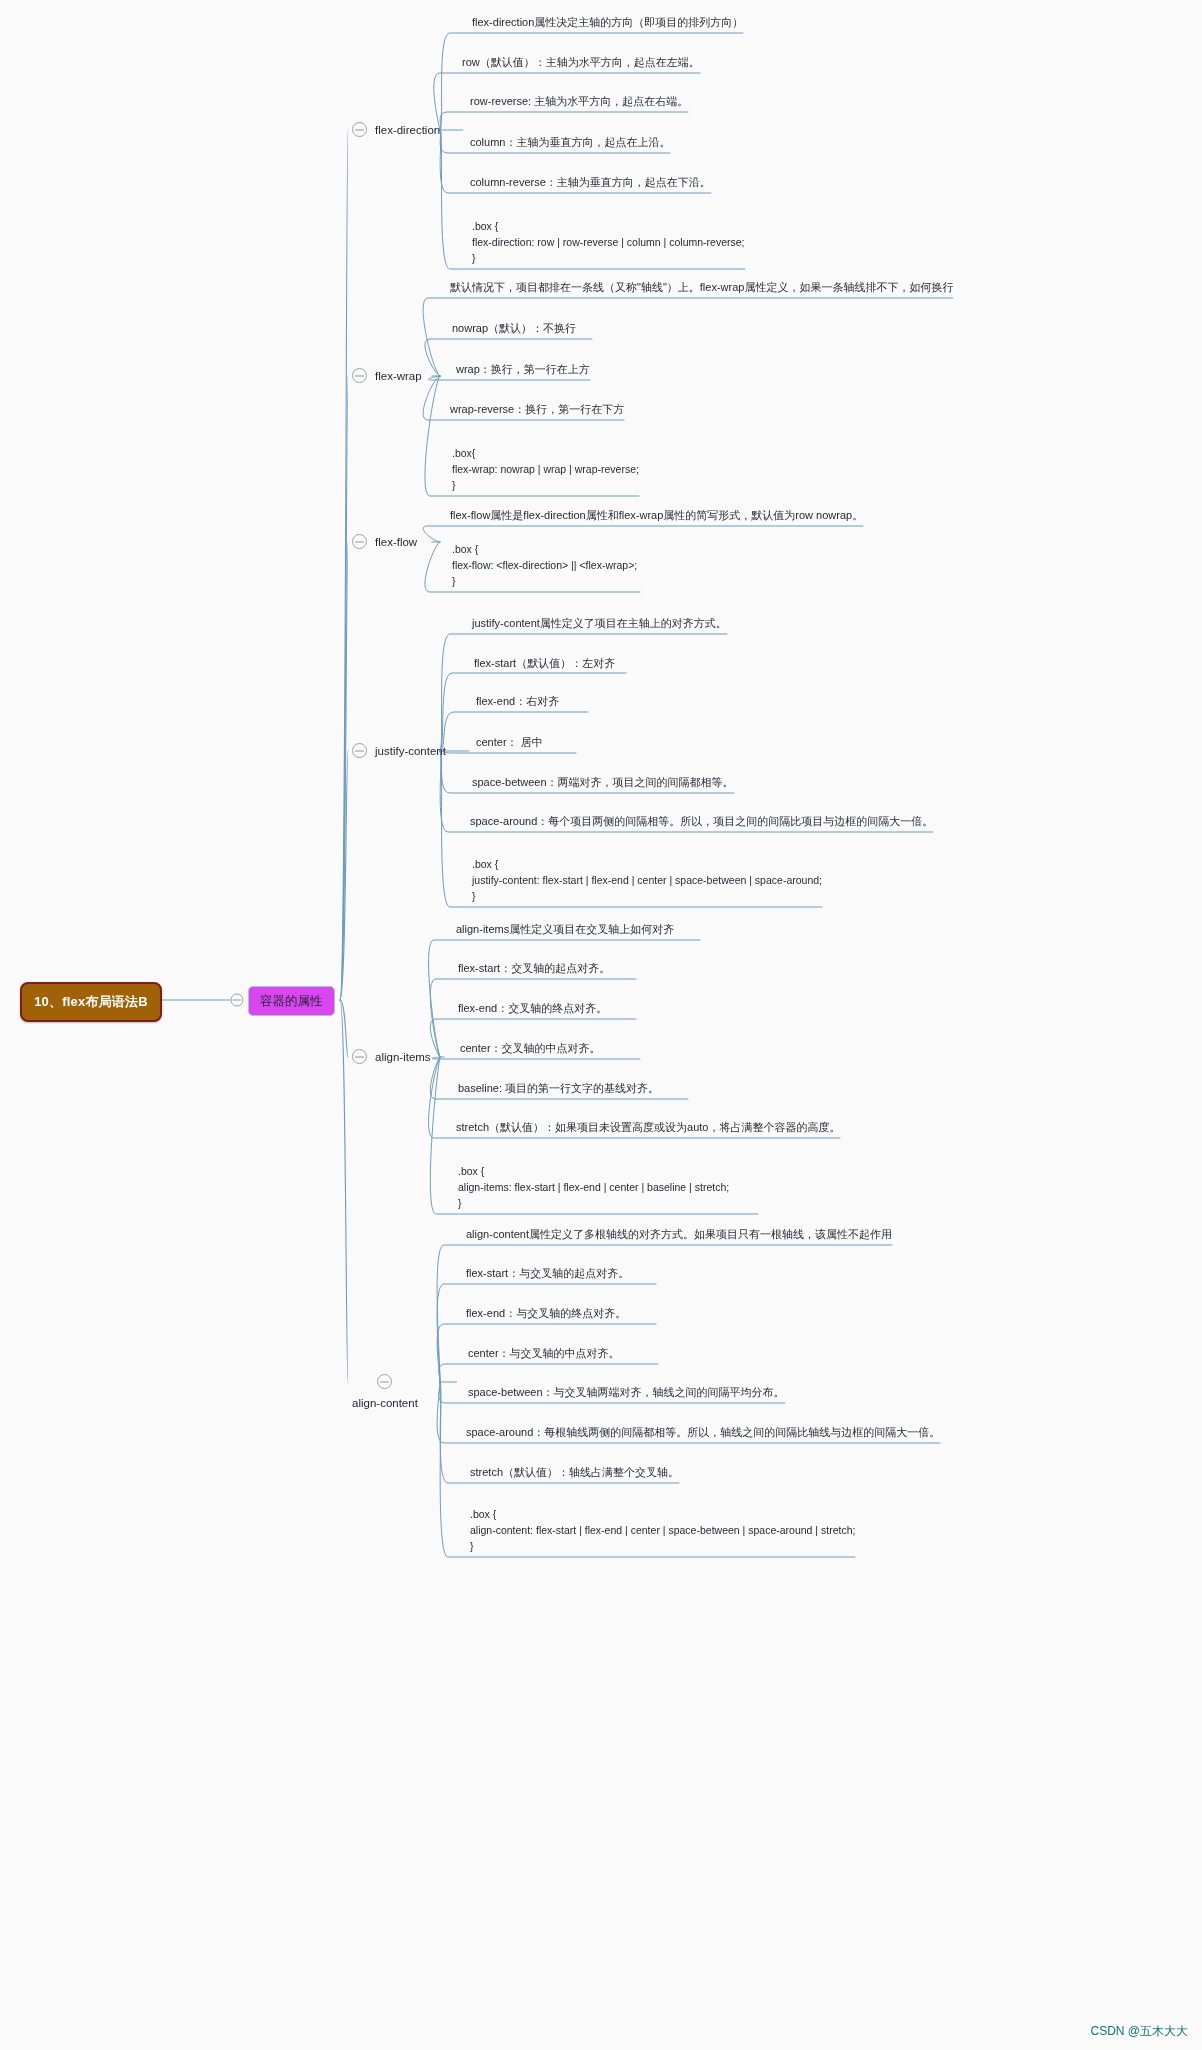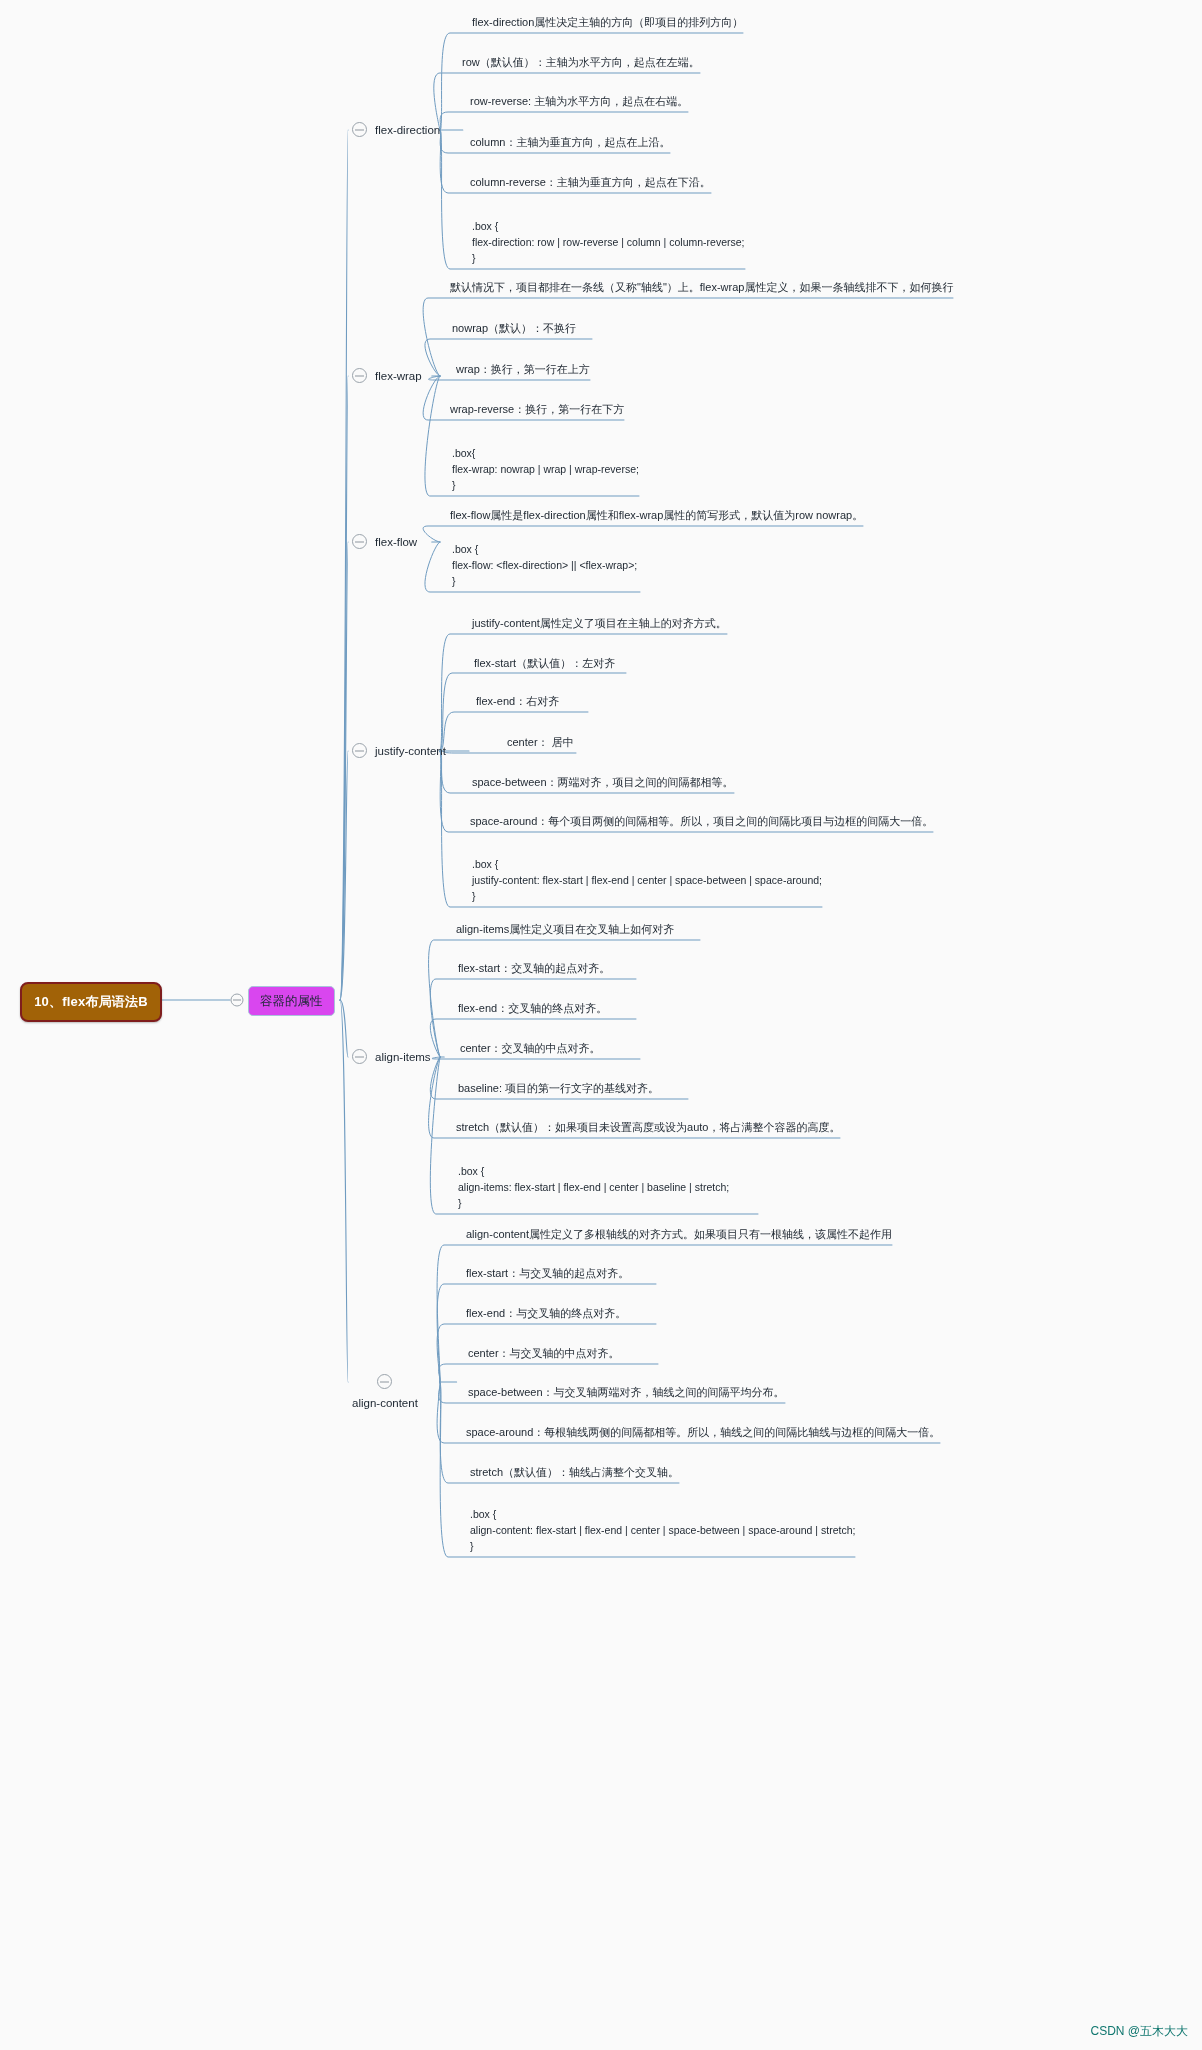--- a/index.html
+++ b/index.html
@@ -224,21 +224,21 @@
       <div class="leaf code" style="left: 452px; top: 541px;">.box {
 flex-flow: &lt;flex-direction&gt; || &lt;flex-wrap&gt;;
 }</div>
       <div class="l3" style="left: 352px; top: 743px;">
         <span class="toggle"></span>
         <span class="lbl">justify-content</span>
       </div>
       <div class="leaf" style="left: 472px; top: 616px;">justify-content属性定义了项目在主轴上的对齐方式。</div>
       <div class="leaf" style="left: 474px; top: 616px; margin-top: 40px;">flex-start（默认值）：左对齐</div>
       <div class="leaf" style="left: 476px; top: 694px;">flex-end：右对齐</div>
-      <div class="leaf" style="left: 476px; top: 735px; margin-left: 31px;">center： 居中</div>
+      <div class="leaf" style="left: 476px; top: 735px;">center： 居中</div>
       <div class="leaf" style="left: 472px; top: 775px;">space-between：两端对齐，项目之间的间隔都相等。</div>
       <div class="leaf" style="left: 470px; top: 814px;">space-around：每个项目两侧的间隔相等。所以，项目之间的间隔比项目与边框的间隔大一倍。</div>
       <div class="leaf code" style="left: 472px; top: 856px;">.box {
 justify-content: flex-start | flex-end | center | space-between | space-around;
 }</div>
       <div class="l3" style="left: 352px; top: 1049px;">
         <span class="toggle"></span>
         <span class="lbl">align-items</span>
       </div>
       <div class="leaf" style="left: 456px; top: 922px;">align-items属性定义项目在交叉轴上如何对齐</div>

